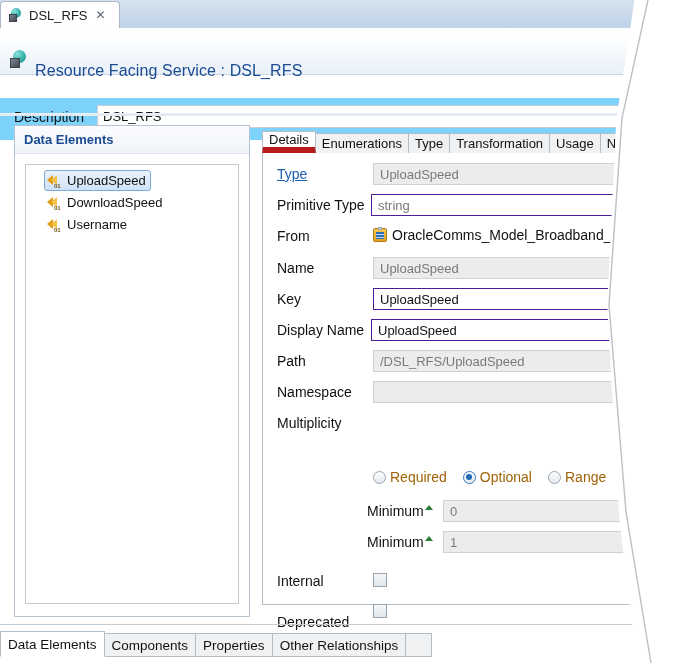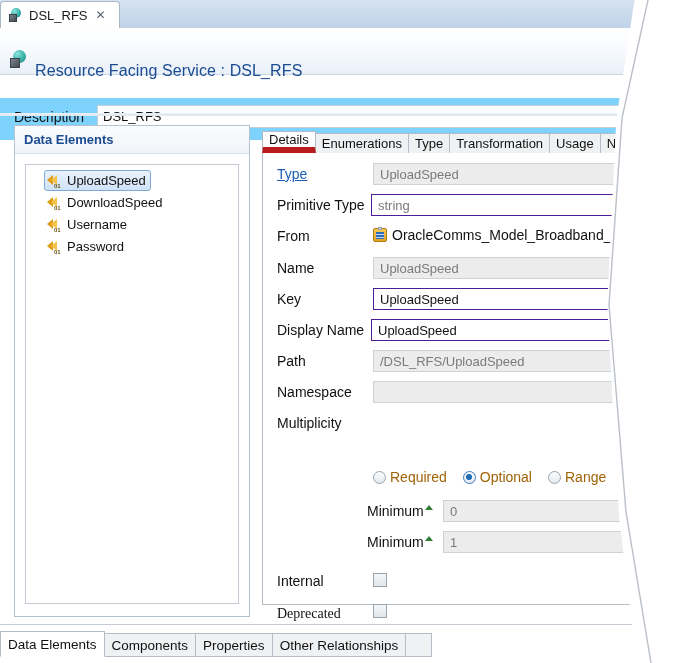--- a/index.html
+++ b/index.html
@@ -334,28 +334,20 @@
           <span>DownloadSpeed</span>
         </div>
         <div class="de-item">
           <span class="attr-icon">
             <span class="c1"></span>
             <span class="c2"></span>
             <span class="z">01</span>
           </span>
           <span>Username</span>
         </div>
-        <div class="de-item">
-          <span class="attr-icon">
-            <span class="c1"></span>
-            <span class="c2"></span>
-            <span class="z">01</span>
-          </span>
-          <span>Password</span>
-        </div>
       </div>
   </div>
 
   <div class="details-pane">
     <div class="dt-tabs" id="dt-tabs">
         <div class="dt-tab active">
           <span>Details</span>
         </div>
         <div class="dt-tab">
           <span>Enumerations</span>
@@ -447,21 +439,21 @@
         <span class="f-label" style="left:104px; top:3px;"><span>Minimum</span><span class="tri"></span></span>
         <input class="f-input disabled" style="left: 180px; top: 0px; width: 206px;" readonly="" value="1">
       </div>
 
       <div id="cb-rows">
           <div class="field-row" style="top: 417px;">
             <span class="f-label" style="left: 14px; top: 3px;"><span>Internal</span></span>
             <span class="cb" style="position: absolute; left: 110px; top: 3px;"></span>
           </div>
           <div class="field-row" style="top: 448px;">
-            <span class="f-label" style="left: 14px; top: 5px; font-family: Liberation Serif, serif;"><span>Deprecated</span></span>
+            <span class="f-label" style="left: 14px; top: 13px;"><span>Deprecated</span></span>
             <span class="cb" style="position: absolute; left: 110px; top: 3px;"></span>
           </div>
           <div class="field-row" style="top: 479px;">
             <span class="f-label" style="left: 14px; top: 3px;"><span>Sensitive</span><span class="tri"></span></span>
             <span class="cb" style="position: absolute; left: 110px; top: 3px;"></span>
           </div>
         </div>
 
     </div>
   </div>

